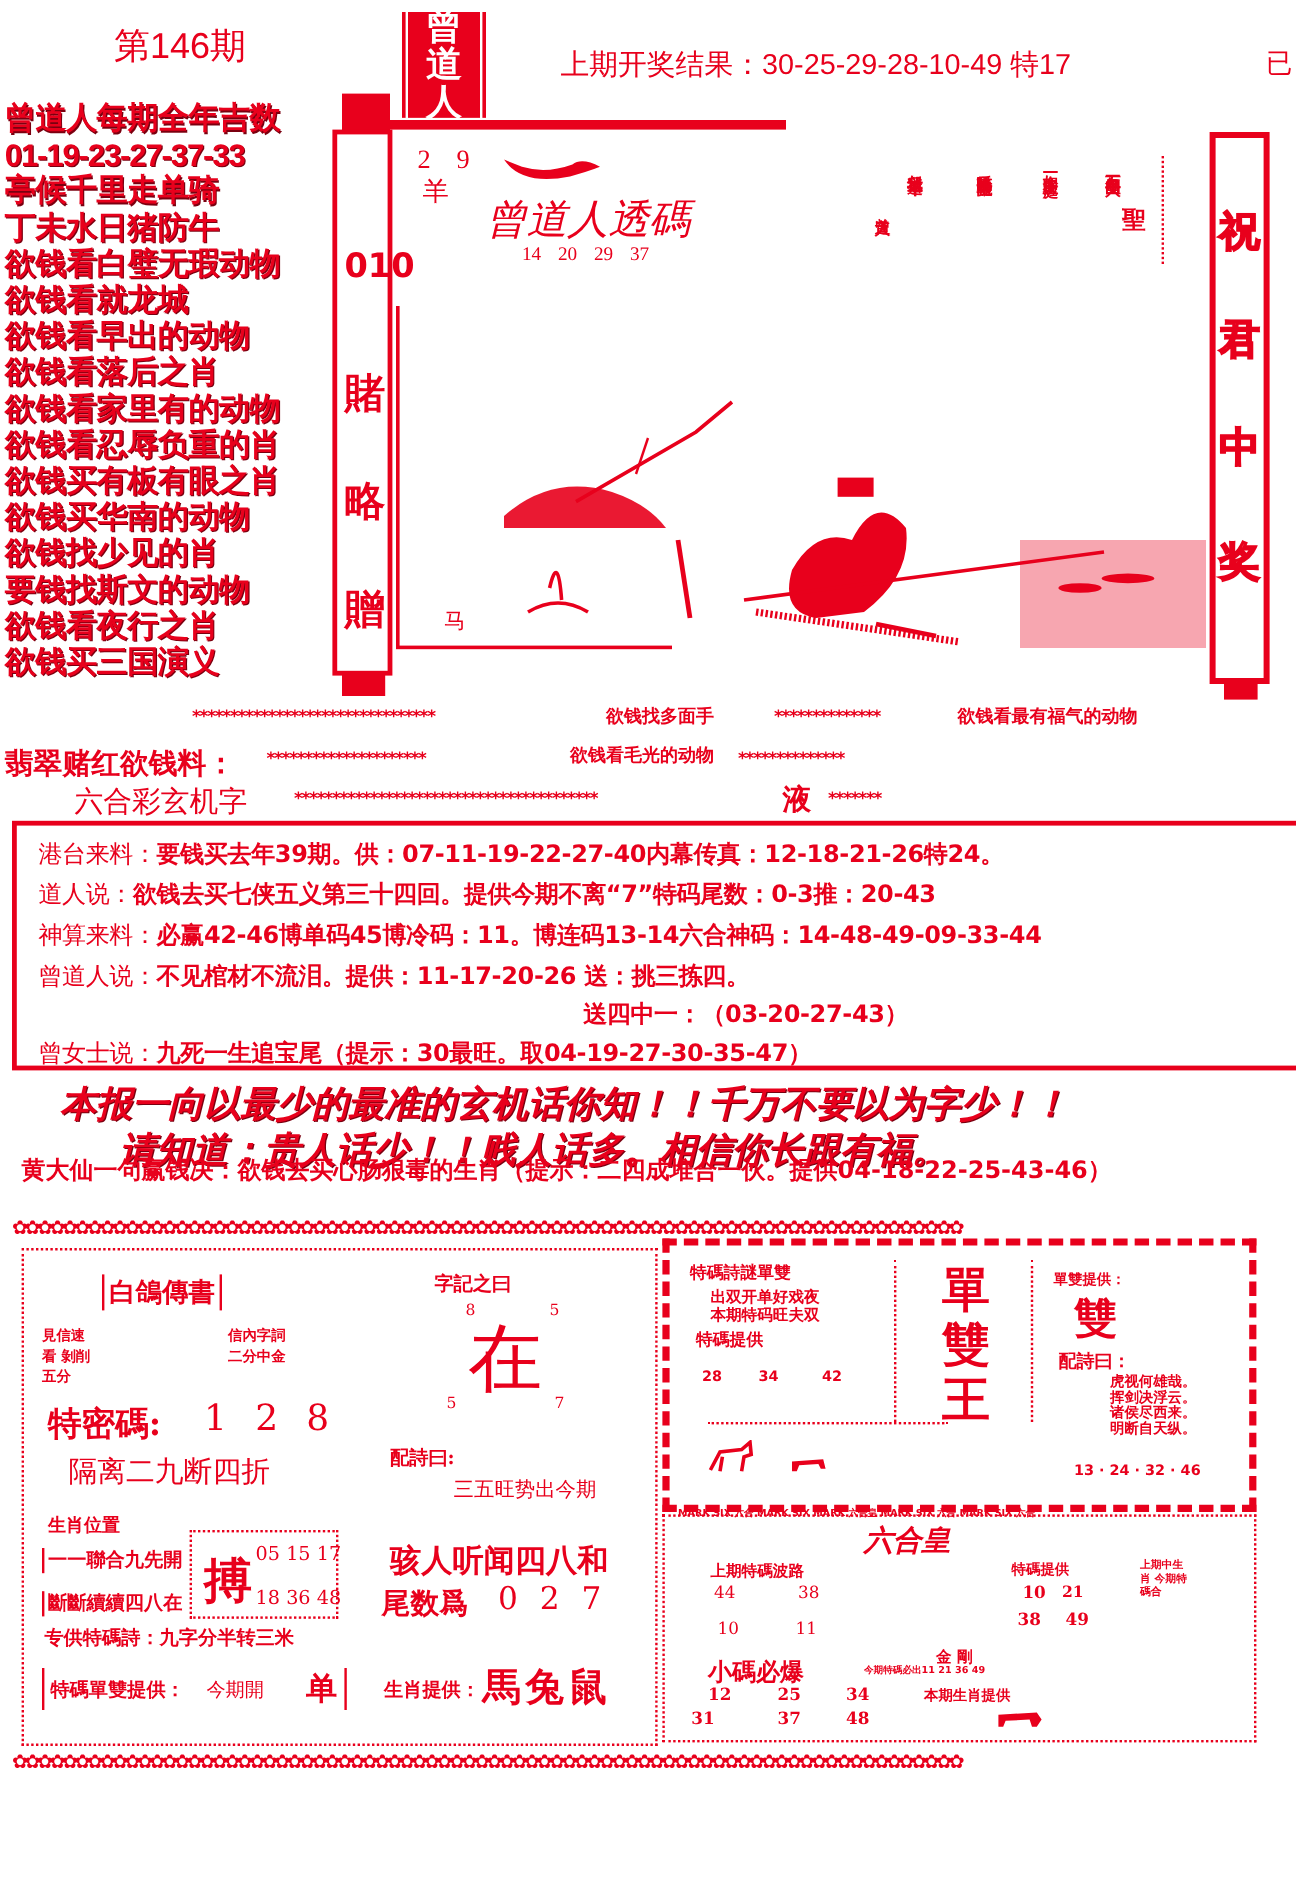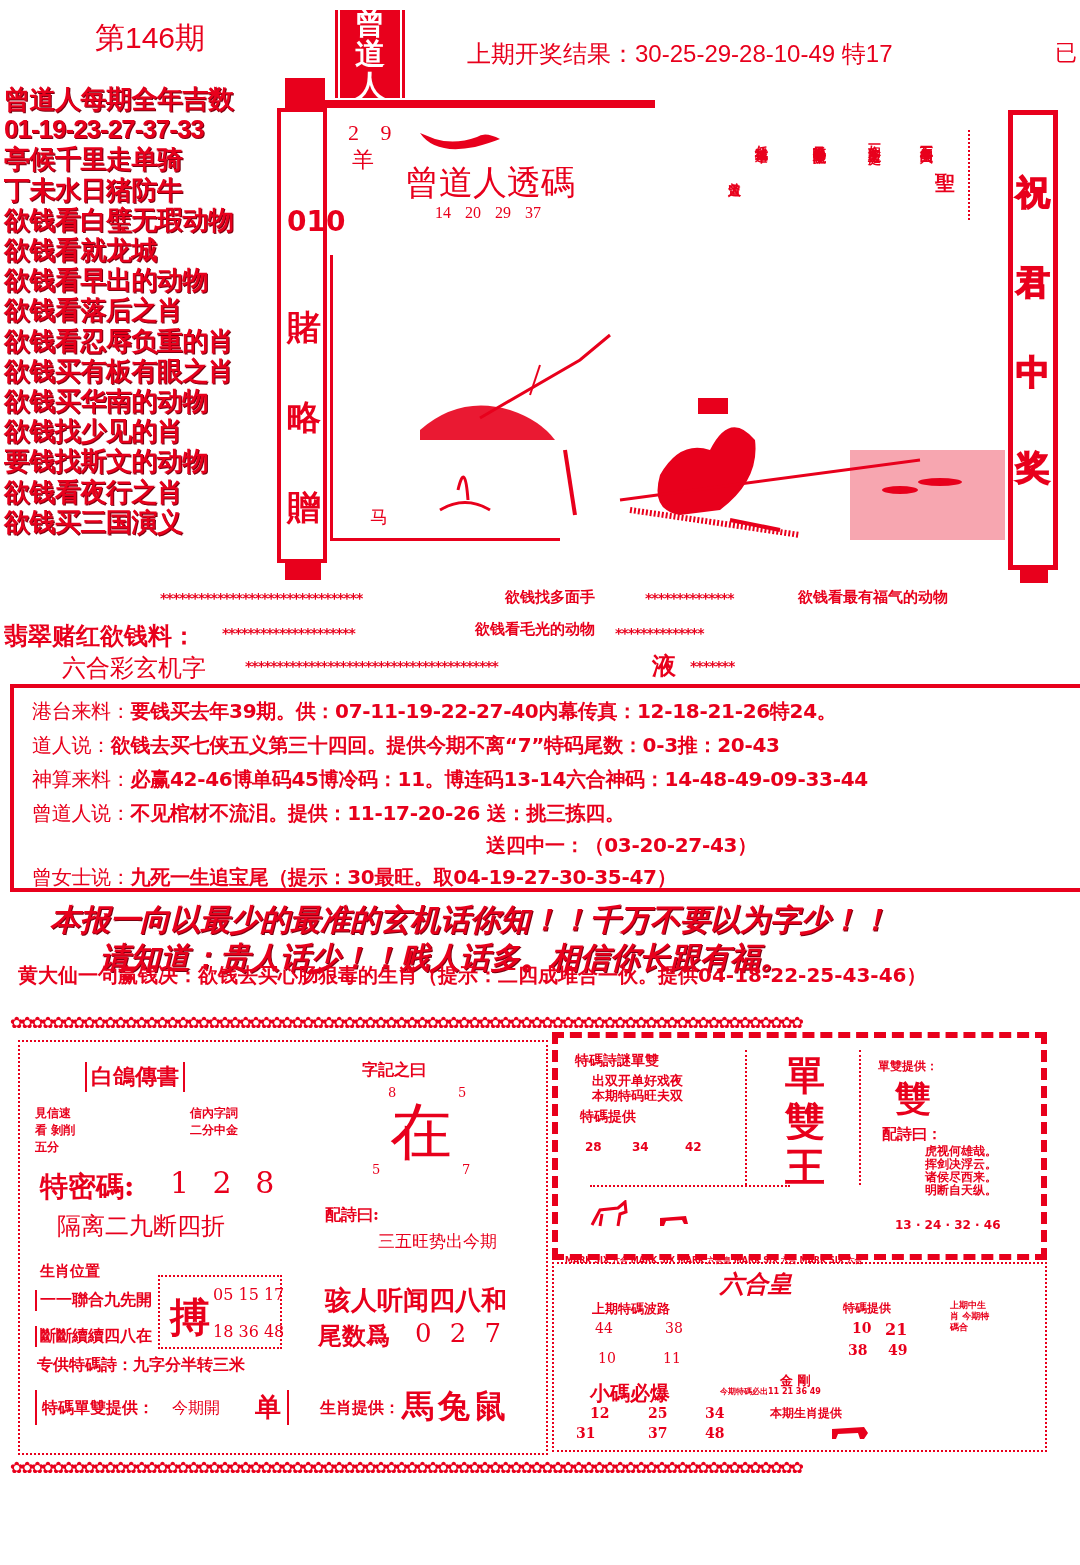--- a/index.html
+++ b/index.html
@@ -21,21 +21,21 @@
   .pillar-left { left:277px; top:108px; width:50px; height:455px; border:4px solid #e8001c; box-sizing:border-box; }
   .pillar-left-cap { left:285px; top:78px; width:40px; height:32px; background:#e8001c; }
   .pillar-left-base { left:285px; top:560px; width:36px; height:20px; background:#e8001c; }
   .pillar-left .ch { position:absolute; left:6px; width:34px; font-size:34px; font-weight:bold; text-align:center;margin-top:43px; }
   .top-bar { left:325px; top:100px; width:330px; height:8px; background:#e8001c; }
   .scene-frame-v { left:330px; top:255px; width:3px; height:285px; background:#e8001c; }
   .scene-frame-h { left:330px; top:538px; width:230px; height:3px; background:#e8001c; }
   .num29 { left:348px; top:120px; font-size:22px; font-family:"Liberation Serif", serif; letter-spacing:8px; }
   .yang { left:352px; top:145px; font-size:22px; }
   .bird { left:415px; top:125px; }
-  .code-title { left:405px; top:160px; font-size:34px; font-family:"DejaVu Serif", serif; }
+  .code-title { left:405px; top:160px; font-size:34px; font-family:"DejaVu Serif", serif; font-style:italic; }
   .code-nums { left:435px; top:204px; font-size:16px; font-family:"Liberation Serif", serif; word-spacing:10px; }
   .vpoem { top:135px; writing-mode:vertical-rl; font-size:13px; font-weight:bold; letter-spacing:1px; }
   .sheng { left:935px; top:170px; font-size:20px; font-weight:bold; }
   .pillar-right { left:1008px; top:110px; width:50px; height:460px; border:5px solid #e8001c; box-sizing:border-box; }
   .pillar-right-base { left:1020px; top:565px; width:28px; height:18px; background:#e8001c; }
   .pillar-right .ch { position:absolute; left:2px; width:36px; text-align:center; font-size:34px; font-weight:bold;
                       color:#fff; -webkit-text-stroke:1.5px #e8001c; text-shadow:0 0 1px #e8001c; }
   .stars-row { font-size:14px; font-weight:bold; letter-spacing:-1px; white-space:nowrap; }
   .hint-s { font-size:15px; font-weight:bold; white-space:nowrap; }
   .big-label { font-size:24px; font-weight:bold; white-space:nowrap; }
@@ -69,20 +69,21 @@
 
 <div class="abs left-col">
   <div>曾道人每期全年吉数</div>
   <div style="font-family:'Liberation Sans',sans-serif;letter-spacing:-1px;">01-19-23-27-37-33</div>
   <div>亭候千里走单骑</div>
   <div>丁未水日猪防牛</div>
   <div>欲钱看白璧无瑕动物</div>
   <div>欲钱看就龙城</div>
   <div>欲钱看早出的动物</div>
   <div>欲钱看落后之肖</div>
+  <div>欲钱看家里有的动物</div>
   <div>欲钱看忍辱负重的肖</div>
   <div>欲钱买有板有眼之肖</div>
   <div>欲钱买华南的动物</div>
   <div>欲钱找少见的肖</div>
   <div>要钱找斯文的动物</div>
   <div>欲钱看夜行之肖</div>
   <div>欲钱买三国演义</div>
 </div>
 
 <div class="abs pillar-left-cap"></div>
@@ -237,21 +238,21 @@
 <div class="abs panel panel-br"></div>
 <div class="abs" style="left:565px;top:1255px;font-size:8px;font-weight:bold;white-space:nowrap;">MARK SIX 六合 MARK SIX MARK 六合皇 MARK SIX 六合 MARK SIX 六合</div>
 <div class="abs bold" style="left:720px;top:1268px;font-size:24px;font-style:italic;">六合皇</div>
 <div class="abs serif bold" style="left:592px;top:1300px;font-size:13px;">上期特碼波路</div>
 <div class="abs serif" style="left:595px;top:1320px;font-size:14px;">44</div>
 <div class="abs serif" style="left:665px;top:1320px;font-size:14px;">38</div>
 <div class="abs serif" style="left:598px;top:1350px;font-size:14px;">10</div>
 <div class="abs serif" style="left:663px;top:1350px;font-size:14px;">11</div>
 <div class="abs sm" style="left:843px;top:1300px;">特碼提供</div>
 <div class="abs serif bold" style="left:852px;top:1320px;font-size:14px;">10</div>
-<div class="abs serif bold" style="left:885px;top:1320px;font-size:16px;">21</div>
+<div class="abs serif bold" style="left:885px;top:1320px;font-size:13px;">21</div>
 <div class="abs serif bold" style="left:848px;top:1342px;font-size:14px;">38</div>
 <div class="abs serif bold" style="left:888px;top:1342px;font-size:14px;">49</div>
 <div class="abs sm" style="left:780px;top:1372px;font-size:13px;">金 剛</div>
 <div class="abs bold" style="left:590px;top:1380px;font-size:20px;">小碼必爆</div>
 <div class="abs" style="left:720px;top:1386px;font-size:8px;font-weight:bold;">今期特碼必出11 21 36 49</div>
 <div class="abs serif bold" style="left:590px;top:1405px;font-size:14px;">12</div>
 <div class="abs serif bold" style="left:648px;top:1405px;font-size:14px;">25</div>
 <div class="abs serif bold" style="left:705px;top:1405px;font-size:14px;">34</div>
 <div class="abs serif bold" style="left:576px;top:1425px;font-size:14px;">31</div>
 <div class="abs serif bold" style="left:648px;top:1425px;font-size:14px;">37</div>

